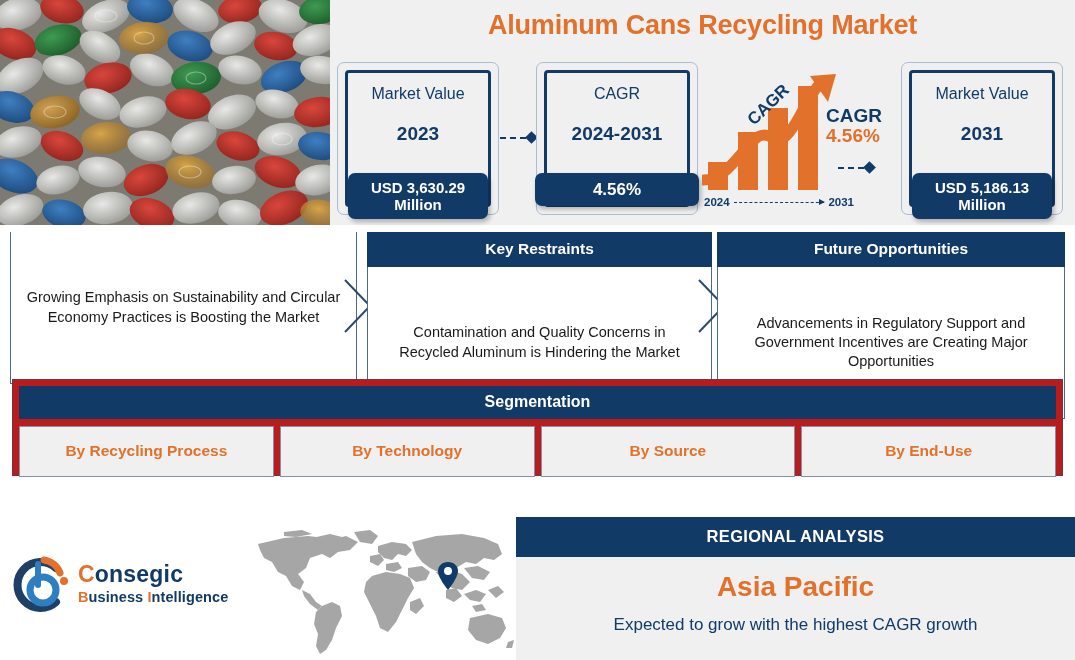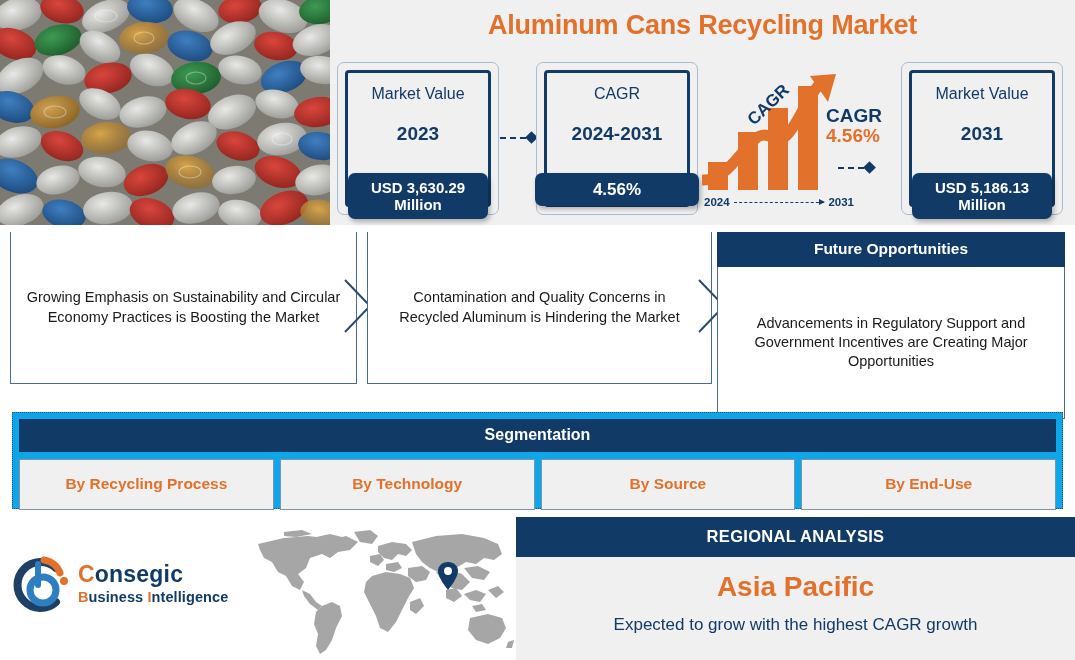--- a/index.html
+++ b/index.html
@@ -205,26 +205,26 @@
     position: absolute;
     width: 30px; height: 56px;
     pointer-events: none;
   }
   #chev-1 { left: 343px; top: 278px; }
   #chev-2 { left: 697px; top: 278px; }
 
   
   .seg-wrap {
     position: absolute;
-    left: 12px; top: 412px;
+    left: 12px; top: 379px;
     width: 1051px; height: 97px;
     border: 1.5px dotted #2d4a73;
     box-sizing: border-box;
     padding: 6px;
-    background: #0ea5e9;
+    background: #b91c1c;
   }
   .seg-head {
     background: #113a66;
     color: #ffffff;
     text-align: center;
     font-weight: bold;
     font-size: 16px;
     padding: 7px 0 8px 0;
   }
   .seg-row {
@@ -482,20 +482,21 @@
 
   <div class="driver-box" id="box-drivers">
     <div class="driver-body">Growing Emphasis on Sustainability and Circular Economy Practices is Boosting the Market</div>
   </div>
 
   <svg class="chevron" id="chev-1" viewBox="0 0 30 56">
     <polyline points="2,2 27,28 2,54" fill="none" stroke="#2c4a70" stroke-width="2"></polyline>
   </svg>
 
   <div class="driver-box" id="box-restraints">
+    <div class="driver-head">Key Restraints</div>
     <div class="driver-body">Contamination and Quality Concerns in Recycled Aluminum is Hindering the Market</div>
   </div>
 
   <svg class="chevron" id="chev-2" viewBox="0 0 30 56">
     <polyline points="2,2 27,28 2,54" fill="none" stroke="#2c4a70" stroke-width="2"></polyline>
   </svg>
 
   <div class="driver-box" id="box-opportunities">
     <div class="driver-head">Future Opportunities</div>
     <div class="driver-body">Advancements in Regulatory Support and Government Incentives are Creating Major Opportunities</div>

